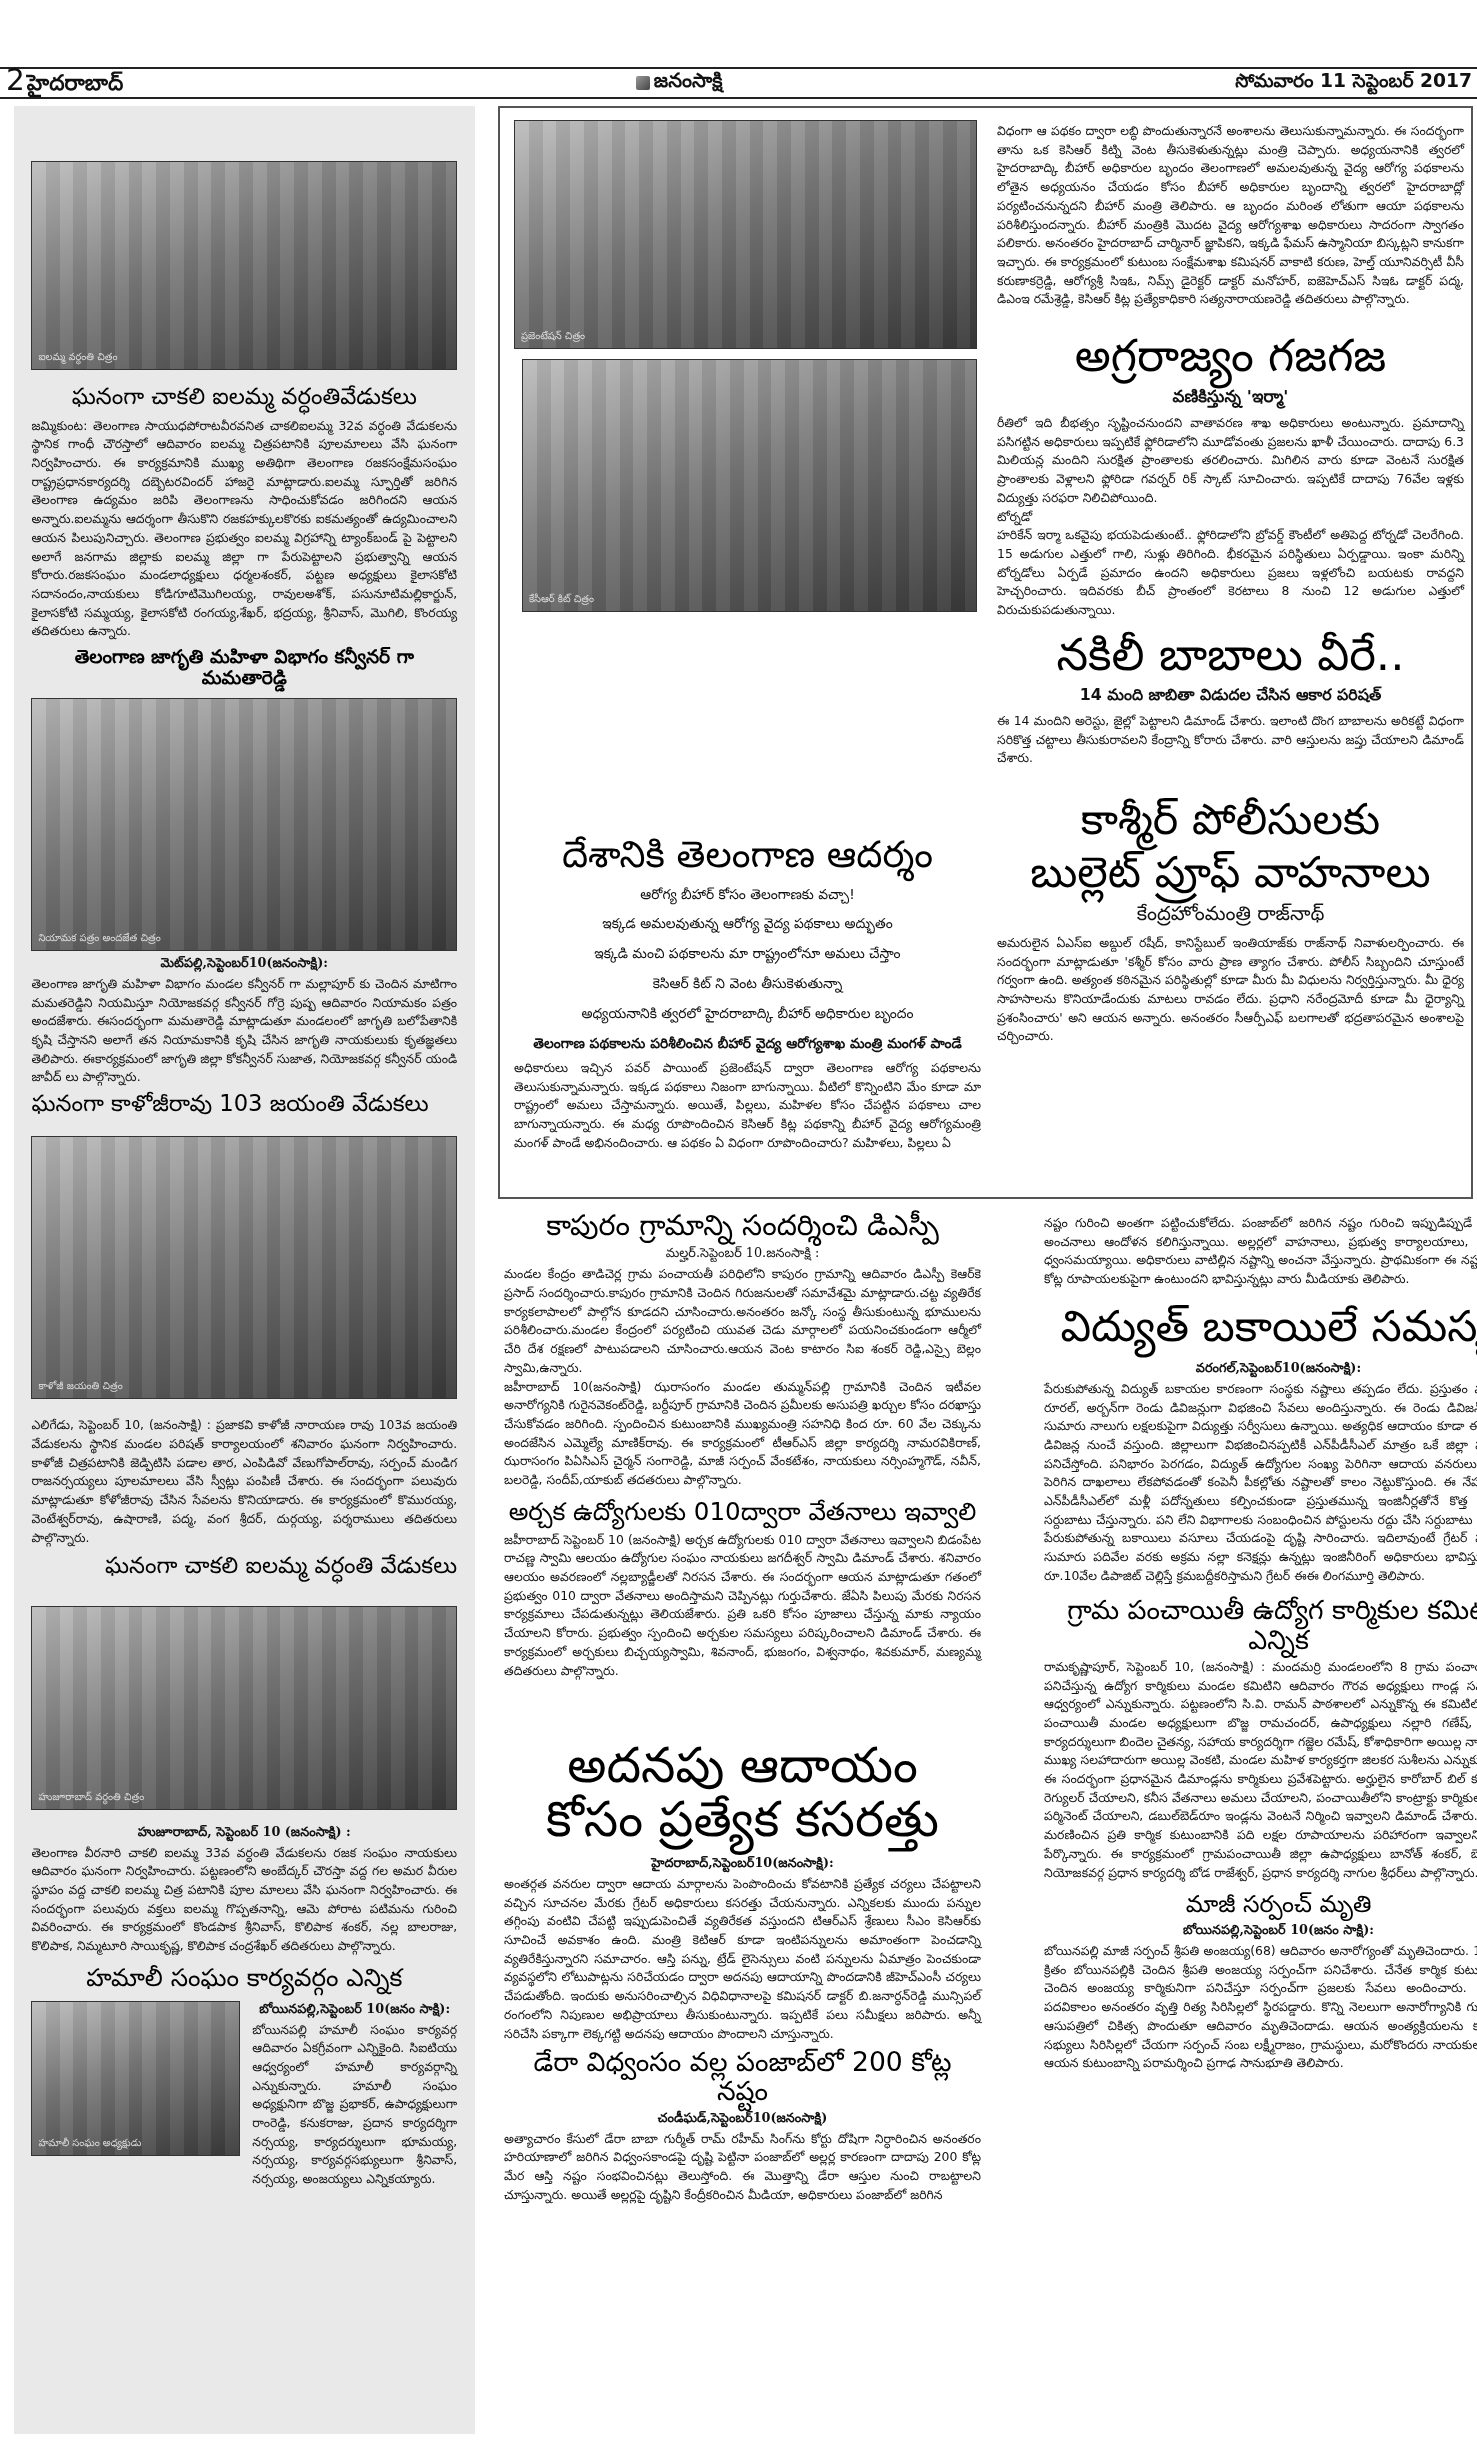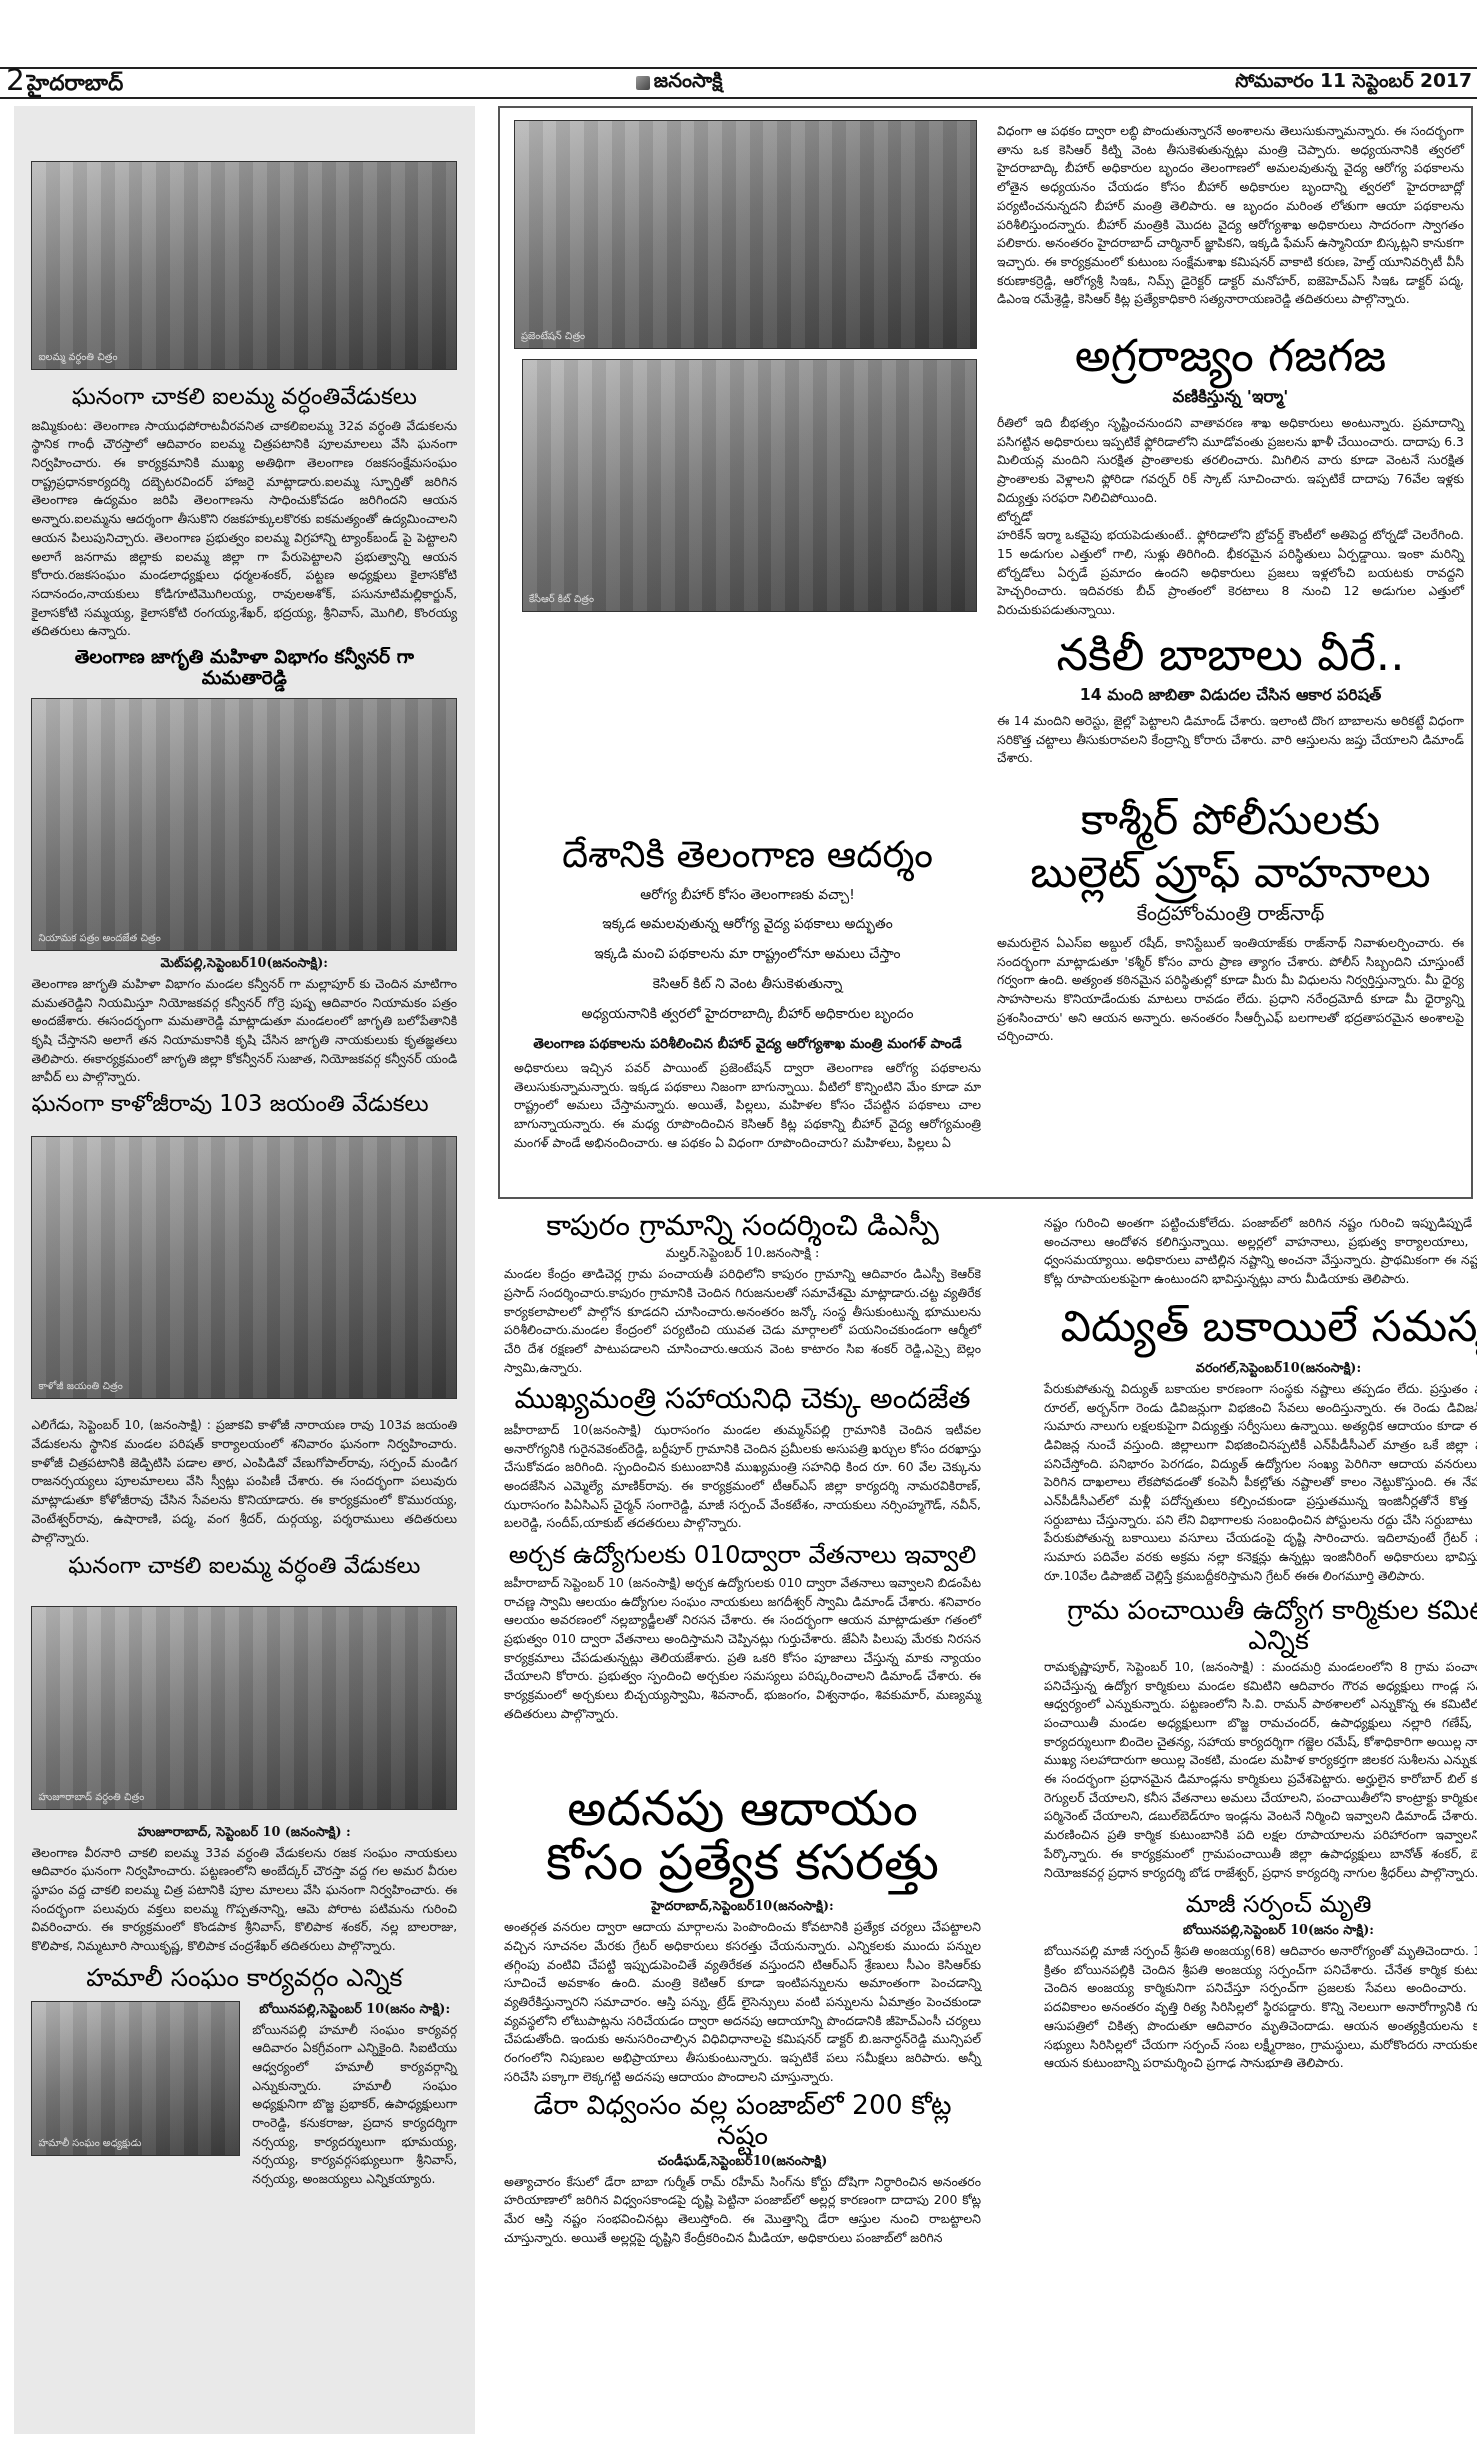--- a/index.html
+++ b/index.html
@@ -51,21 +51,21 @@
   <div class="photo" style="height:251px;text-align:center;">
       <span class="lbl">నియామక పత్రం అందజేత చిత్రం</span>
     </div>
   <div class="dateline">మెట్‌పల్లి,సెప్టెంబర్10(జనంసాక్షి):</div>
   <p class="body">తెలంగాణ జాగృతి మహిళా విభాగం మండల కన్వీనర్ గా మల్లాపూర్ కు చెందిన మాటిగాం మమతరెడ్డిని నియమిస్తూ నియోజకవర్గ కన్వీనర్ గోర్రె పుష్ప ఆదివారం నియామకం పత్రం అందజేశారు. ఈసందర్భంగా మమతారెడ్డి మాట్లాడుతూ మండలంలో జాగృతి బలోపేతానికి కృషి చేస్తానని అలాగే తన నియామకానికి కృషి చేసిన జాగృతి నాయకులుకు కృతజ్ఞతలు తెలిపారు. ఈకార్యక్రమంలో జాగృతి జిల్లా కోకన్వీనర్ సుజాత, నియోజకవర్గ కన్వీనర్ యండి జావీద్ లు పాల్గొన్నారు.</p>
   <h2 class="head" style="font-size:22.7px;margin:3.9px 0 19.7px;text-align:left;">ఘనంగా కాళోజీరావు 103 జయంతి వేడుకలు</h2>
   <div class="photo" style="height:261px;">
       <span class="lbl">కాళోజీ జయంతి చిత్రం</span>
     </div>
   <p class="body" style="margin-top:17.7px;">ఎలిగేడు, సెప్టెంబర్ 10, (జనంసాక్షి) : ప్రజాకవి కాళోజీ నారాయణ రావు 103వ జయంతి వేడుకలను స్థానిక మండల పరిషత్ కార్యాలయంలో శనివారం ఘనంగా నిర్వహించారు. కాళోజీ చిత్రపటానికి జెడ్పిటిసి పడాల తార, ఎంపిడివో వేణుగోపాల్‌రావు, సర్పంచ్ మండిగ రాజనర్సయ్యలు పూలమాలలు వేసి స్వీట్లు పంపిణీ చేశారు. ఈ సందర్భంగా పలువురు మాట్లాడుతూ కోళోజీరావు చేసిన సేవలను కొనియాడారు. ఈ కార్యక్రమంలో కొమురయ్య, వెంటేశ్వర్‌రావు, ఉషారాణి, పద్మ, వంగ శ్రీదర్, దుర్గయ్య, పర్శరాములు తదితరులు పాల్గొన్నారు.</p>
-  <h2 class="head" style="font-size:22.7px;margin:5.9px 0 27.6px;text-align:center;">ఘనంగా చాకలి ఐలమ్మ వర్ధంతి వేడుకలు</h2>
+  <h2 class="head" style="font-size:22.7px;margin:5.9px 0 27.6px;text-align:right;">ఘనంగా చాకలి ఐలమ్మ వర్ధంతి వేడుకలు</h2>
   <div class="photo" style="height:202px;">
       <span class="lbl">హుజూరాబాద్ వర్ధంతి చిత్రం</span>
     </div>
   <div class="dateline" style="margin-top:13.8px;">హుజూరాబాద్, సెప్టెంబర్ 10 (జనంసాక్షి) :</div>
   <p class="body">తెలంగాణ వీరనారి చాకలి ఐలమ్మ 33వ వర్ధంతి వేడుకలను రజక సంఘం నాయకులు ఆదివారం ఘనంగా నిర్వహించారు. పట్టణంలోని అంబేద్కర్ చౌరస్తా వద్ద గల అమర వీరుల స్థూపం వద్ద చాకలి ఐలమ్మ చిత్ర పటానికి పూల మాలలు వేసి ఘనంగా నిర్వహించారు. ఈ సందర్భంగా పలువురు వక్తలు ఐలమ్మ గొప్పతనాన్ని, ఆమె పోరాట పటిమను గురించి వివరించారు. ఈ కార్యక్రమంలో కొండపాక శ్రీనివాస్, కొలిపాక శంకర్, నల్ల బాలరాజు, కొలిపాక, నిమ్మటూరి సాయికృష్ణ, కొలిపాక చంద్రశేఖర్ తదితరులు పాల్గొన్నారు.</p>
   <h2 class="head" style="font-size:24.6px;margin:7.9px 0 9.9px;">హమాలీ సంఘం కార్యవర్గం ఎన్నిక</h2>
   <div style="display:flex;gap:11.8px;">
     <div class="photo" style="width:207px;height:153px;flex:none;">
         <span class="lbl">హమాలీ సంఘం అధ్యక్షుడు</span>
       </div>
@@ -109,21 +109,20 @@
   <h2 class="head" style="font-size:43px;margin:27.6px 0 0;">కాశ్మీర్ పోలీసులకు</h2>
   <h2 class="head" style="font-size:43px;margin:5.9px 0 3.9px;">బుల్లెట్ ప్రూఫ్ వాహనాలు</h2>
   <div class="sub" style="font-size:19.7px;font-weight:normal;">కేంద్రహోంమంత్రి రాజ్‌నాథ్</div>
   <p class="body">అమరులైన ఏఎస్ఐ అబ్దుల్ రషీద్, కానిస్టేబుల్ ఇంతియాజ్‌కు రాజ్‌నాథ్ నివాళులర్పించారు. ఈ సందర్భంగా మాట్లాడుతూ 'కశ్మీర్ కోసం వారు ప్రాణ త్యాగం చేశారు. పోలీస్ సిబ్బందిని చూస్తుంటే గర్వంగా ఉంది. అత్యంత కఠినమైన పరిస్థితుల్లో కూడా మీరు మీ విధులను నిర్వర్తిస్తున్నారు. మీ ధైర్య సాహసాలను కొనియాడేందుకు మాటలు రావడం లేదు. ప్రధాని నరేంద్రమోదీ కూడా మీ ధైర్యాన్ని ప్రశంసించారు' అని ఆయన అన్నారు. అనంతరం సీఆర్పీఎఫ్ బలగాలతో భద్రతాపరమైన అంశాలపై చర్చించారు.</p>
 </div>
 
 <div class="col" style="left:504px;top:1210px;width:477px;">
   <h2 class="head" style="font-size:28.6px;">కాపురం గ్రామాన్ని సందర్శించి డిఎస్పీ</h2>
   <div class="dateline" style="font-weight:normal;">మల్హర్.సెప్టెంబర్ 10.జనంసాక్షి :</div>
   <p class="body">మండల కేంద్రం తాడిచెర్ల గ్రామ పంచాయతీ పరిధిలోని కాపురం గ్రామాన్ని ఆదివారం డిఎస్పీ కెఆర్‌కె ప్రసాద్ సందర్శించారు.కాపురం గ్రామానికి చెందిన గిరుజనులతో సమావేశమై మాట్లాడారు.చట్ట వ్యతిరేక కార్యకలాపాలలో పాల్గోన కూడదని చూసించారు.అనంతరం జన్కో సంస్థ తీసుకుంటున్న భూములను పరిశీలించారు.మండల కేంద్రంలో పర్యటించి యువత చెడు మార్గాలలో పయనించకుండంగా ఆర్మీలో చేరి దేశ రక్షణలో పాటుపడాలని చూసించారు.ఆయన వెంట కాటారం సిఐ శంకర్ రెడ్డి,ఎస్సై బెల్లం స్వామి,ఉన్నారు.</p>
-  <h2 class="head" style="font-size:28.6px;margin:5.9px 0 5.9px;">ముఖ్యమంత్రి సహాయనిధి చెక్కు అందజేత</h2>
   <p class="body">జహీరాబాద్ 10(జనంసాక్షి) ఝరాసంగం మండల తుమ్మన్‌పల్లి గ్రామానికి చెందిన ఇటీవల అనారోగ్యనికి గురైనవెకంట్‌రెడ్డి, బర్దీపూర్ గ్రామానికి చెందిన ప్రమీలకు అసుపత్రి ఖర్చుల కోసం దరఖాస్తు చేసుకోవడం జరిగింది. స్పందించిన కుటుంబానికి ముఖ్యమంత్రి సహనిధి కింద రూ. 60 వేల చెక్కును అందజేసిన ఎమ్మెల్యే మాణిక్‌రావు. ఈ కార్యక్రమంలో టీఆర్‌ఎస్ జిల్లా కార్యదర్శి నామరవికిరాణ్, ఝరాసంగం పిఏసిఎస్ చైర్మన్ సంగారెడ్డి, మాజీ సర్పంచ్ వేంకటేశం, నాయకులు నర్సింహ్మగౌడ్, నవీన్, బలరెడ్డి, సందీప్,యాకుబ్ తదతరులు పాల్గొన్నారు.</p>
   <h2 class="head" style="font-size:24.6px;margin:7.9px 0 5.9px;">అర్చక ఉద్యోగులకు 010ద్వారా వేతనాలు ఇవ్వాలి</h2>
   <p class="body">జహీరాబాద్ సెప్టెంబర్ 10 (జనంసాక్షి) అర్చక ఉద్యోగులకు 010 ద్వారా వేతనాలు ఇవ్వాలని బిడంపేట రాచణ్ణ స్వామి ఆలయం ఉద్యోగుల సంఘం నాయకులు జగదీశ్వర్ స్వామి డిమాండ్ చేశారు. శనివారం ఆలయం అవరణంలో నల్లబ్యాడ్జీలతో నిరసన చేశారు. ఈ సందర్భంగా ఆయన మాట్లాడుతూ గతంలో ప్రభుత్వం 010 ద్వారా వేతనాలు అందిస్తామని చెప్పినట్లు గుర్తుచేశారు. జేఏసి పిలుపు మేరకు నిరసన కార్యక్రమాలు చేపడుతున్నట్లు తెలియజేశారు. ప్రతి ఒకరి కోసం పూజాలు చేస్తున్న మాకు న్యాయం చేయాలని కోరారు. ప్రభుత్వం స్పందించి అర్చకుల సమస్యలు పరిష్కరించాలని డిమాండ్ చేశారు. ఈ కార్యక్రమంలో అర్చకులు బిచ్చయ్యస్వామి, శివనాంద్, భుజంగం, విశ్వనాథం, శివకుమార్, మణ్యమ్మ తదితరులు పాల్గొన్నారు.</p>
   <h2 class="head" style="font-size:49px;margin:59px 0 0;">అదనపు ఆదాయం</h2>
   <h2 class="head" style="font-size:49px;margin:0 0 7.9px;">కోసం ప్రత్యేక కసరత్తు</h2>
   <div class="dateline">హైదరాబాద్,సెప్టెంబర్10(జనంసాక్షి):</div>
   <p class="body">అంతర్గత వనరుల ద్వారా ఆదాయ మార్గాలను పెంపొందించు కోవటానికి ప్రత్యేక చర్యలు చేపట్టాలని వచ్చిన సూచనల మేరకు గ్రేటర్ అధికారులు కసరత్తు చేయనున్నారు. ఎన్నికలకు ముందు పన్నుల తగ్గింపు వంటివి చేపట్టి ఇప్పుడుపెంచితే వ్యతిరేకత వస్తుందని టిఆర్ఎస్ శ్రేణులు సీఎం కెసిఆర్‌కు సూచించే అవకాశం ఉంది. మంత్రి కెటిఆర్ కూడా ఇంటిపన్నులను అమాంతంగా పెంచడాన్ని వ్యతిరేకిస్తున్నారని సమాచారం. ఆస్తి పన్ను, ట్రేడ్ లైసెన్సులు వంటి పన్నులను ఏమాత్రం పెంచకుండా వ్యవస్థలోని లోటుపాట్లను సరిచేయడం ద్వారా అదనపు ఆదాయాన్ని పొందడానికి జీహెచ్ఎంసీ చర్యలు చేపడుతోంది. ఇందుకు అనుసరించాల్సిన విధివిధానాలపై కమిషనర్ డాక్టర్ బి.జనార్ధన్‌రెడ్డి మున్సిపల్ రంగంలోని నిపుణుల అభిప్రాయాలు తీసుకుంటున్నారు. ఇప్పటికే పలు సమీక్షలు జరిపారు. అన్నీ సరిచేసి పక్కాగా లెక్కగట్టి అదనపు ఆదాయం పొందాలని చూస్తున్నారు.</p>
   <h2 class="head" style="font-size:26.6px;margin:3.9px 0 2px;">డేరా విధ్వంసం వల్ల పంజాబ్‌లో 200 కోట్ల నష్టం</h2>
   <div class="dateline">చండీఘడ్,సెప్టెంబర్10(జనంసాక్షి)</div>
   <p class="body">అత్యాచారం కేసులో డేరా బాబా గుర్మీత్ రామ్ రహీమ్ సింగ్‌ను కోర్టు దోషిగా నిర్ధారించిన అనంతరం హరియాణాలో జరిగిన విధ్వంసకాండపై దృష్టి పెట్టినా పంజాబ్‌లో అల్లర్ల కారణంగా దాదాపు 200 కోట్ల మేర ఆస్తి నష్టం సంభవించినట్లు తెలుస్తోంది. ఈ మొత్తాన్ని డేరా ఆస్తుల నుంచి రాబట్టాలని చూస్తున్నారు. అయితే అల్లర్లపై దృష్టిని కేంద్రీకరించిన మీడియా, అధికారులు పంజాబ్‌లో జరిగిన</p>

